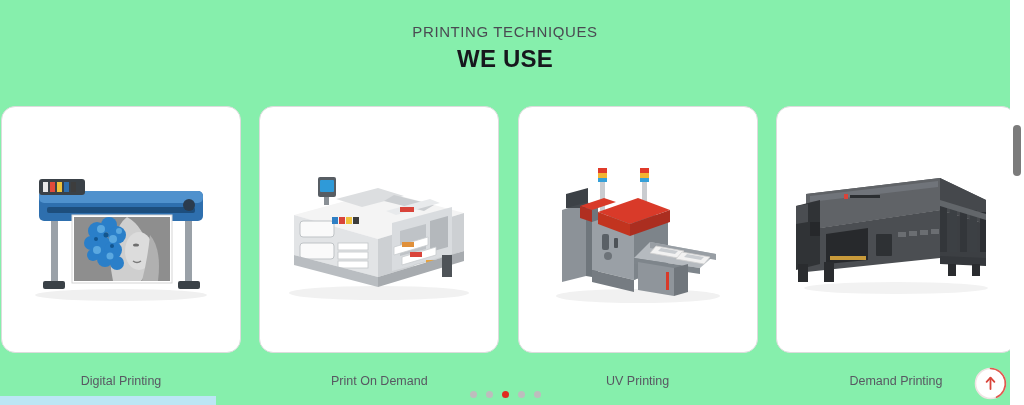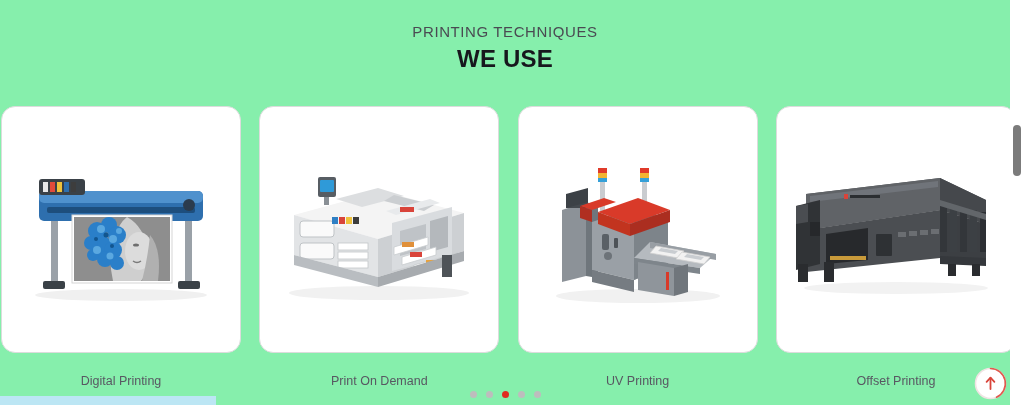--- a/index.html
+++ b/index.html
@@ -346,21 +346,21 @@
           <path d="M6 46 L18 44 L18 62 L6 64 Z" fill="#4a4d51"></path>
           <rect x="20" y="62" width="10" height="14" fill="#26282b"></rect>
 
           <rect x="8" y="104" width="10" height="18" fill="#2a2c2f"></rect>
           <rect x="34" y="102" width="10" height="20" fill="#2a2c2f"></rect>
           <path d="M150 96 L196 98 L196 106 L150 104 Z" fill="#35383c"></path>
           <rect x="158" y="104" width="8" height="12" fill="#2a2c2f"></rect>
           <rect x="182" y="104" width="8" height="12" fill="#2a2c2f"></rect>
         </svg>
       </div>
-      <div class="card-caption">Offset Printing</div>
+      <div class="card-caption">Demand Printing</div>
     </div>
 
   </div>
 
   <div class="dots">
     <span class="dot"></span>
     <span class="dot"></span>
     <span class="dot active"></span>
     <span class="dot"></span>
     <span class="dot"></span>

